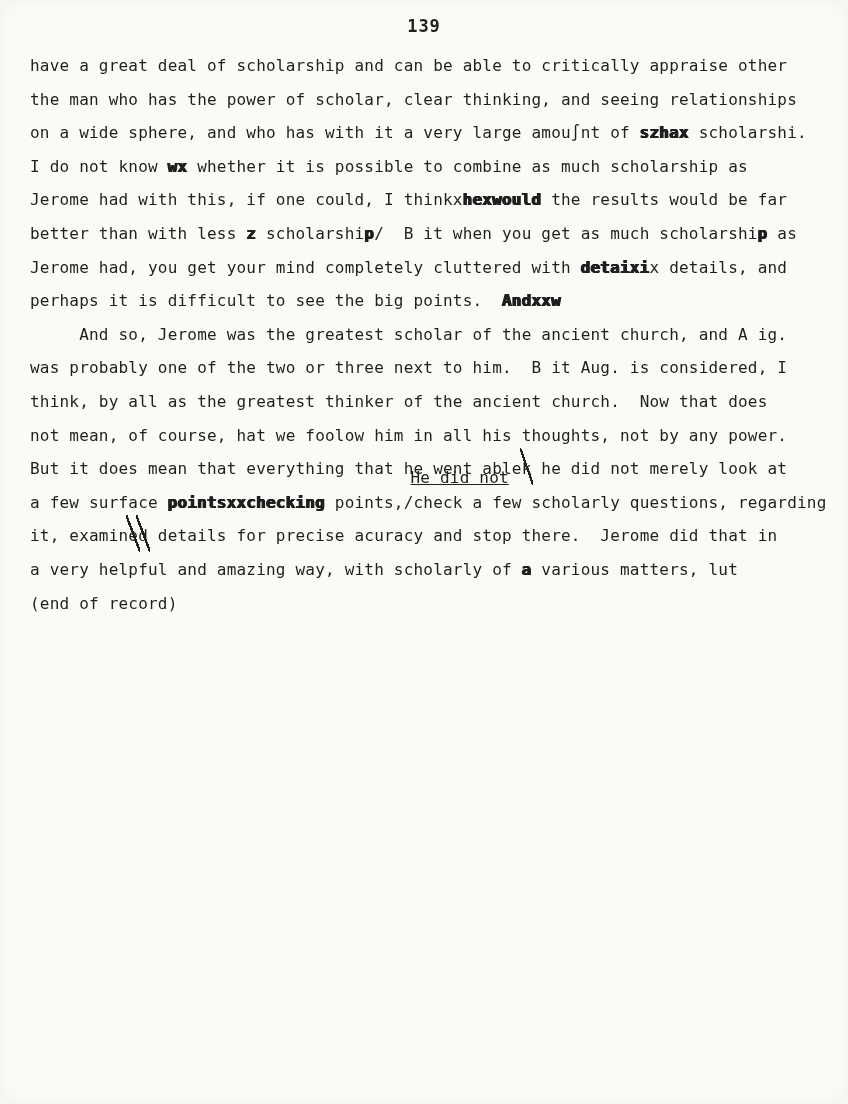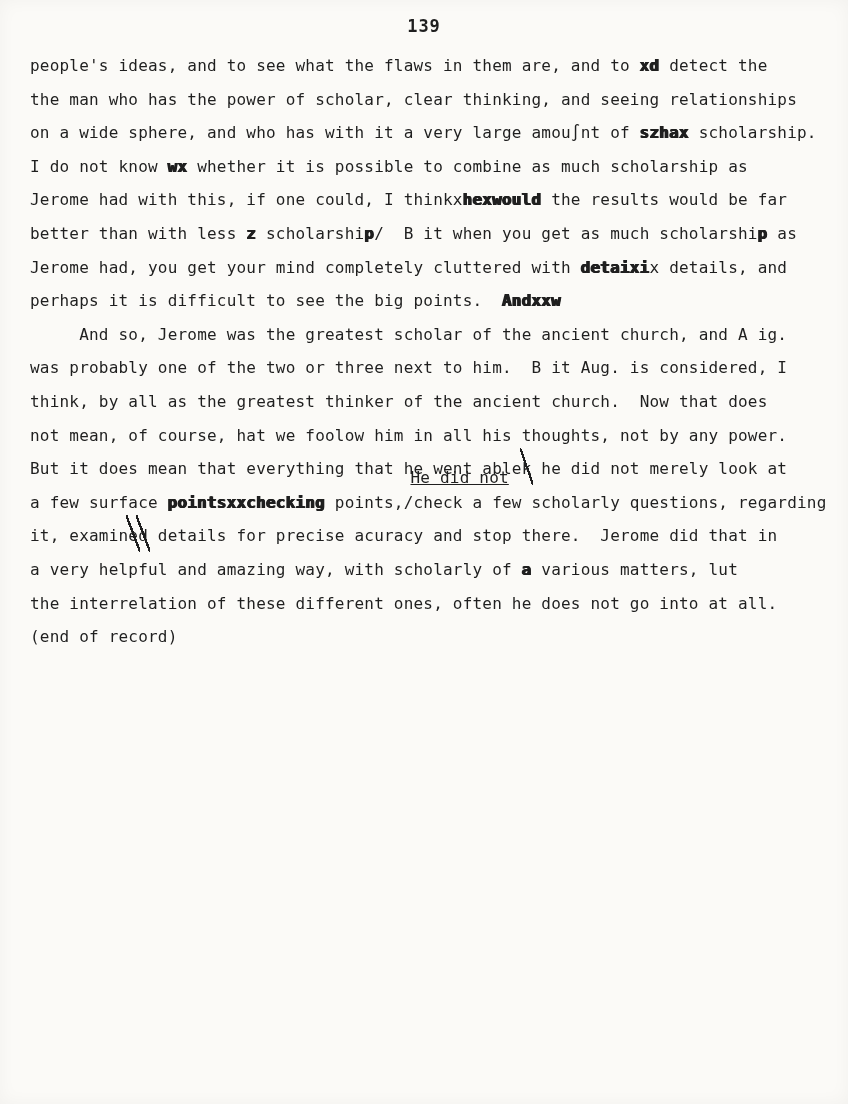--- a/index.html
+++ b/index.html
@@ -62,32 +62,31 @@
     line-height: 16px;
     white-space: pre;
   }
 </style>
 </head>
 <body>
 
 <div class="page">
   <div class="page-number">139</div>
   <div class="page-body">
-      <div class="line"><span class="seg normal">people's ideas, and to see what the flaws in them are, and to </span><span class="seg struck">xd</span><span class="seg normal"> detect the</span></div>
+      <div class="line"><span class="seg normal">have a great deal of scholarship and can be able to critically appraise other</span></div>
       <div class="line"><span class="seg normal">the man who has the power of scholar, clear thinking, and seeing relationships</span></div>
-      <div class="line"><span class="seg normal">on a wide sphere, and who has with it a very large amou</span><span class="seg normal">∫</span><span class="seg normal">nt of </span><span class="seg struck">szhax</span><span class="seg normal"> scholarship.</span></div>
+      <div class="line"><span class="seg normal">on a wide sphere, and who has with it a very large amou</span><span class="seg normal">∫</span><span class="seg normal">nt of </span><span class="seg struck">szhax</span><span class="seg normal"> scholarshi.</span></div>
       <div class="line"><span class="seg normal">I do not know </span><span class="seg struck">wx</span><span class="seg normal"> whether it is possible to combine as much scholarship as</span></div>
       <div class="line"><span class="seg normal">Jerome had with this, if one could, I thinkx</span><span class="seg struck">hexwould</span><span class="seg normal"> the results would be far</span></div>
       <div class="line"><span class="seg normal">better than with less </span><span class="seg struck">z</span><span class="seg normal"> scholarshi</span><span class="seg struck">p</span><span class="seg normal">/  B it when you get as much scholarshi</span><span class="seg struck">p</span><span class="seg normal"> as</span></div>
       <div class="line"><span class="seg normal">Jerome had, you get your mind completely cluttered with </span><span class="seg struck">detaixi</span><span class="seg normal">x details, and</span></div>
       <div class="line"><span class="seg normal">perhaps it is difficult to see the big points.  </span><span class="seg struck">Andxxw</span></div>
       <div class="line"><span class="seg normal">     And so, Jerome was the greatest scholar of the ancient church, and A ig.</span></div>
       <div class="line"><span class="seg normal">was probably one of the two or three next to him.  B it Aug. is considered, I</span></div>
       <div class="line"><span class="seg normal">think, by all as the greatest thinker of the ancient church.  Now that does</span></div>
       <div class="line"><span class="seg normal">not mean, of course, hat we foolow him in all his thoughts, not by any power.</span></div>
       <div class="line"><span class="seg normal">But it does mean that everything that he went able</span><span class="seg slashed">k</span><span class="seg normal"> he did not merely look at</span></div>
       <div class="line"><span class="seg normal">a few surface </span><span class="seg struck">pointsxxchecking</span><span class="seg normal"> points,/check a few scholarly questions, regarding</span><span class="insert" style="left: 39.5ch; text-decoration: underline;">He did not</span></div>
       <div class="line"><span class="seg normal">it, examin</span><span class="seg slashed">e</span><span class="seg slashed">d</span><span class="seg normal"> details for precise acuracy and stop there.  Jerome did that in</span></div>
       <div class="line"><span class="seg normal">a very helpful and amazing way, with scholarly of </span><span class="seg struck">a</span><span class="seg normal"> various matters, lut</span></div>
-      <div class="line"><span class="seg normal">the interrelation of these different ones, often he does not go into at all.</span></div>
       <div class="line"><span class="seg normal">(end of record)</span></div>
     </div>
 </div>
 
 </body></html>

